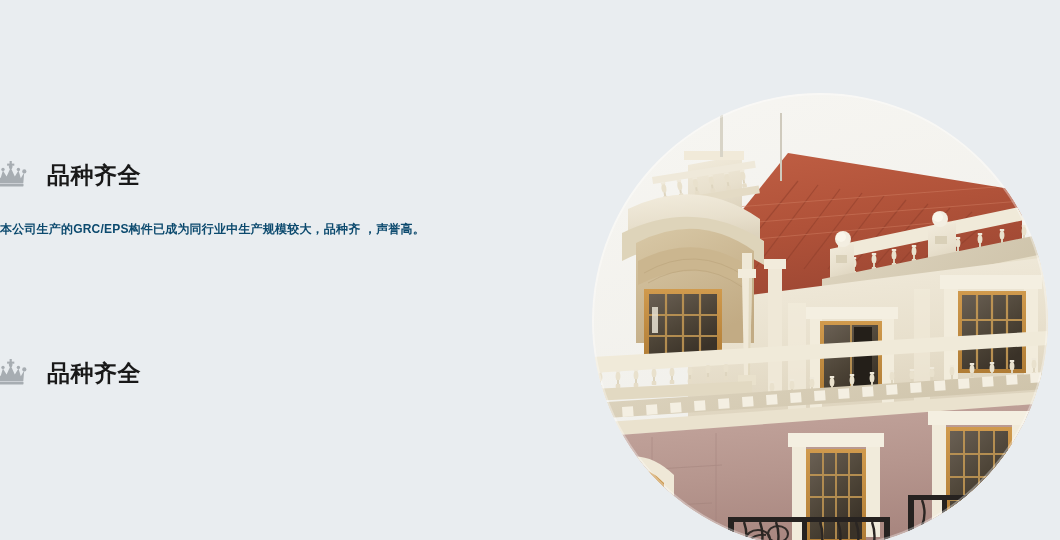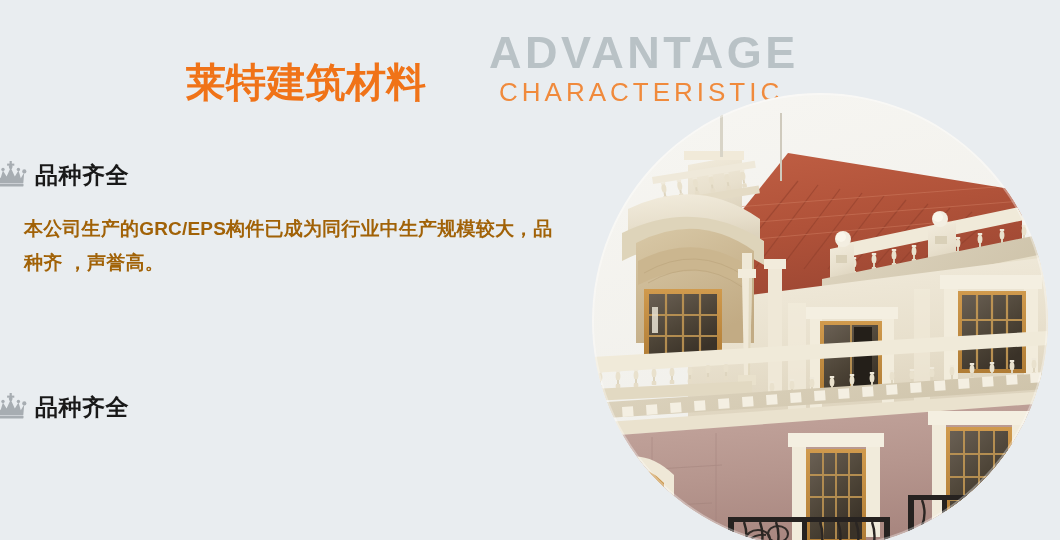--- a/index.html
+++ b/index.html
@@ -93,37 +93,37 @@
   }
 
   .crown-icon {
     width: 34px;
     height: 28px;
     flex: 0 0 34px;
     display: block;
   }
 
   .feature-title {
-    margin-left: 7px;
+    margin-left: 19px;
     font-size: 23px;
     line-height: 26px;
     font-weight: bold;
     color: #191919;
     letter-spacing: 0.5px;
     white-space: nowrap;
   }
 
   .feature-body {
     margin-top: 20px;
-    margin-left: 24px;
+    margin-left: 0;
     width: 545px;
-    font-size: 19px;
+    font-size: 12px;
     line-height: 34px;
     font-weight: bold;
-    color: #a16207;
+    color: #0c4a6e;
     letter-spacing: 0.2px;
     word-break: break-all;
   }
 
   
   #photo-circle {
     position: absolute;
     left: 592px;
     top: 93px;
     width: 456px;
@@ -138,29 +138,20 @@
     display: block;
     width: 456px;
     height: 456px;
   }
 </style>
 </head>
 <body>
 
 <div id="page">
 
-  <div id="header-block">
-
-    <div id="title-en-wrap">
-      <div id="title-en-main">ADVANTAGE</div>
-      <div id="title-en-sub">CHARACTERISTIC</div>
-    </div>
-
-    <div id="title-cn">莱特建筑材料</div>
-  </div>
 
   <div id="features">
 
     <div class="feature first">
       <div class="feature-head">
         <span class="crown-icon">
           <svg viewBox="0 0 34 28" xmlns="http://www.w3.org/2000/svg">
             <g fill="#a7adb2">
               <rect x="15.6" y="0" width="2.2" height="8"></rect>
               <rect x="13.1" y="2.6" width="7.2" height="2.1"></rect>

